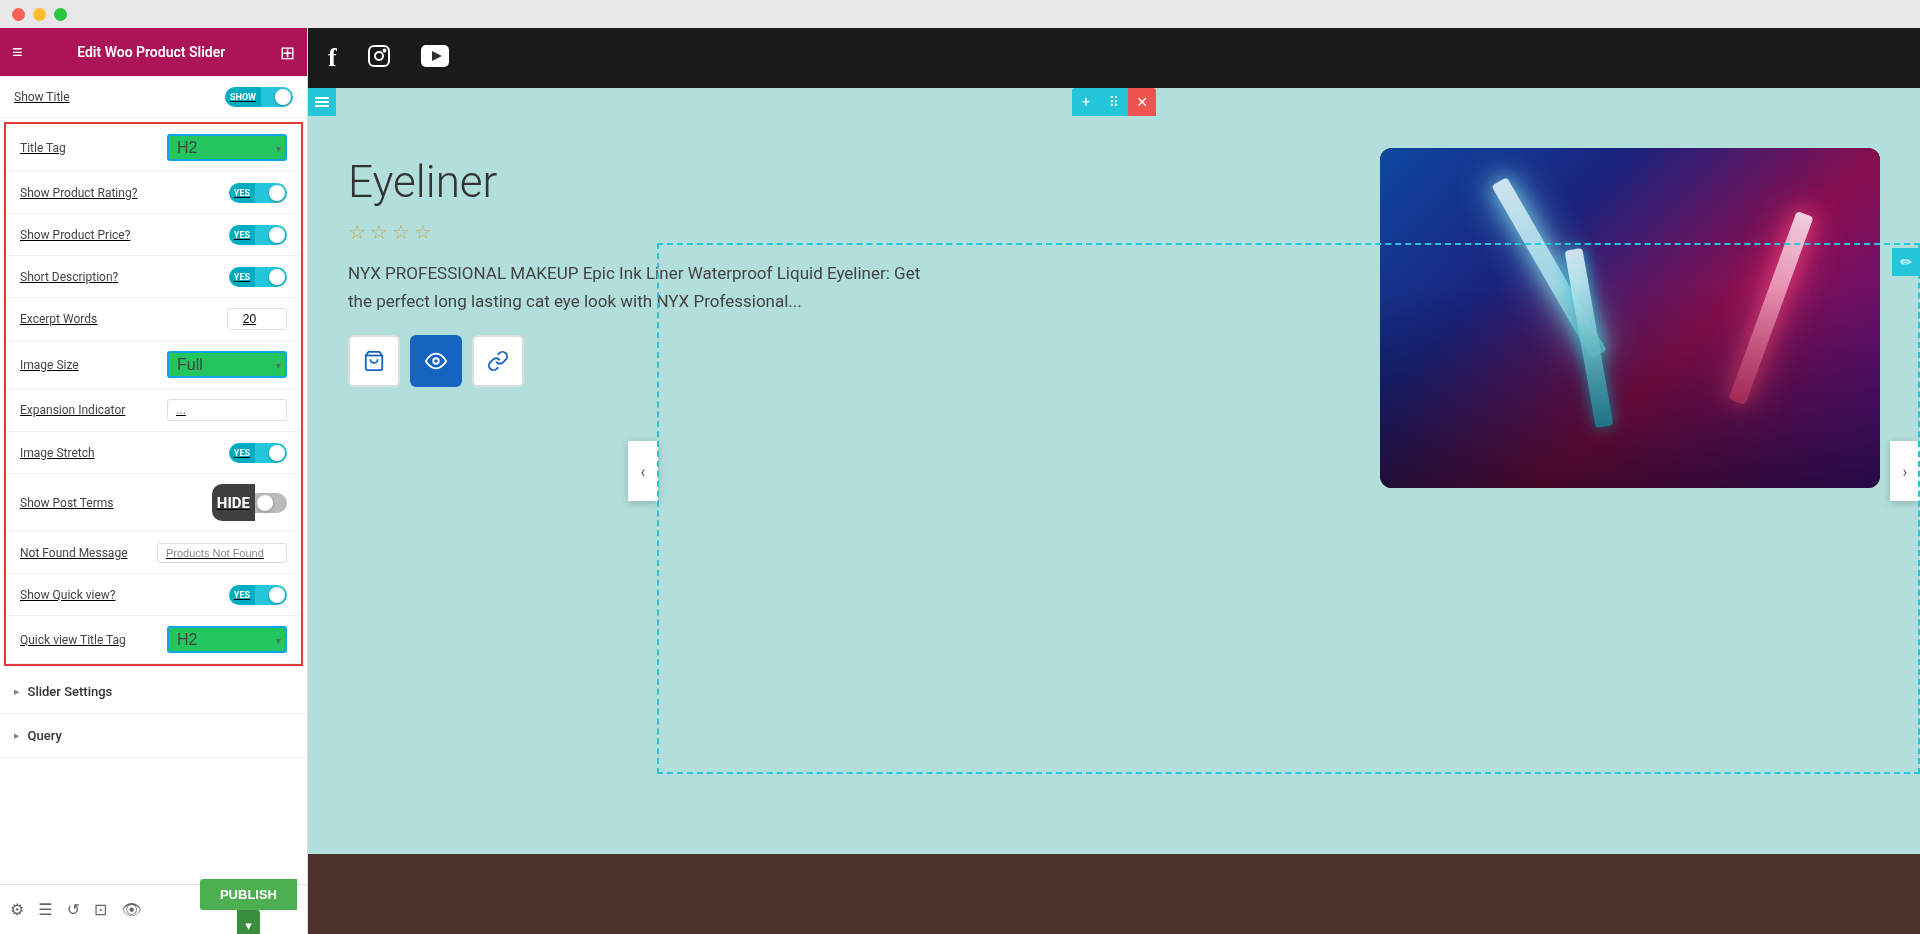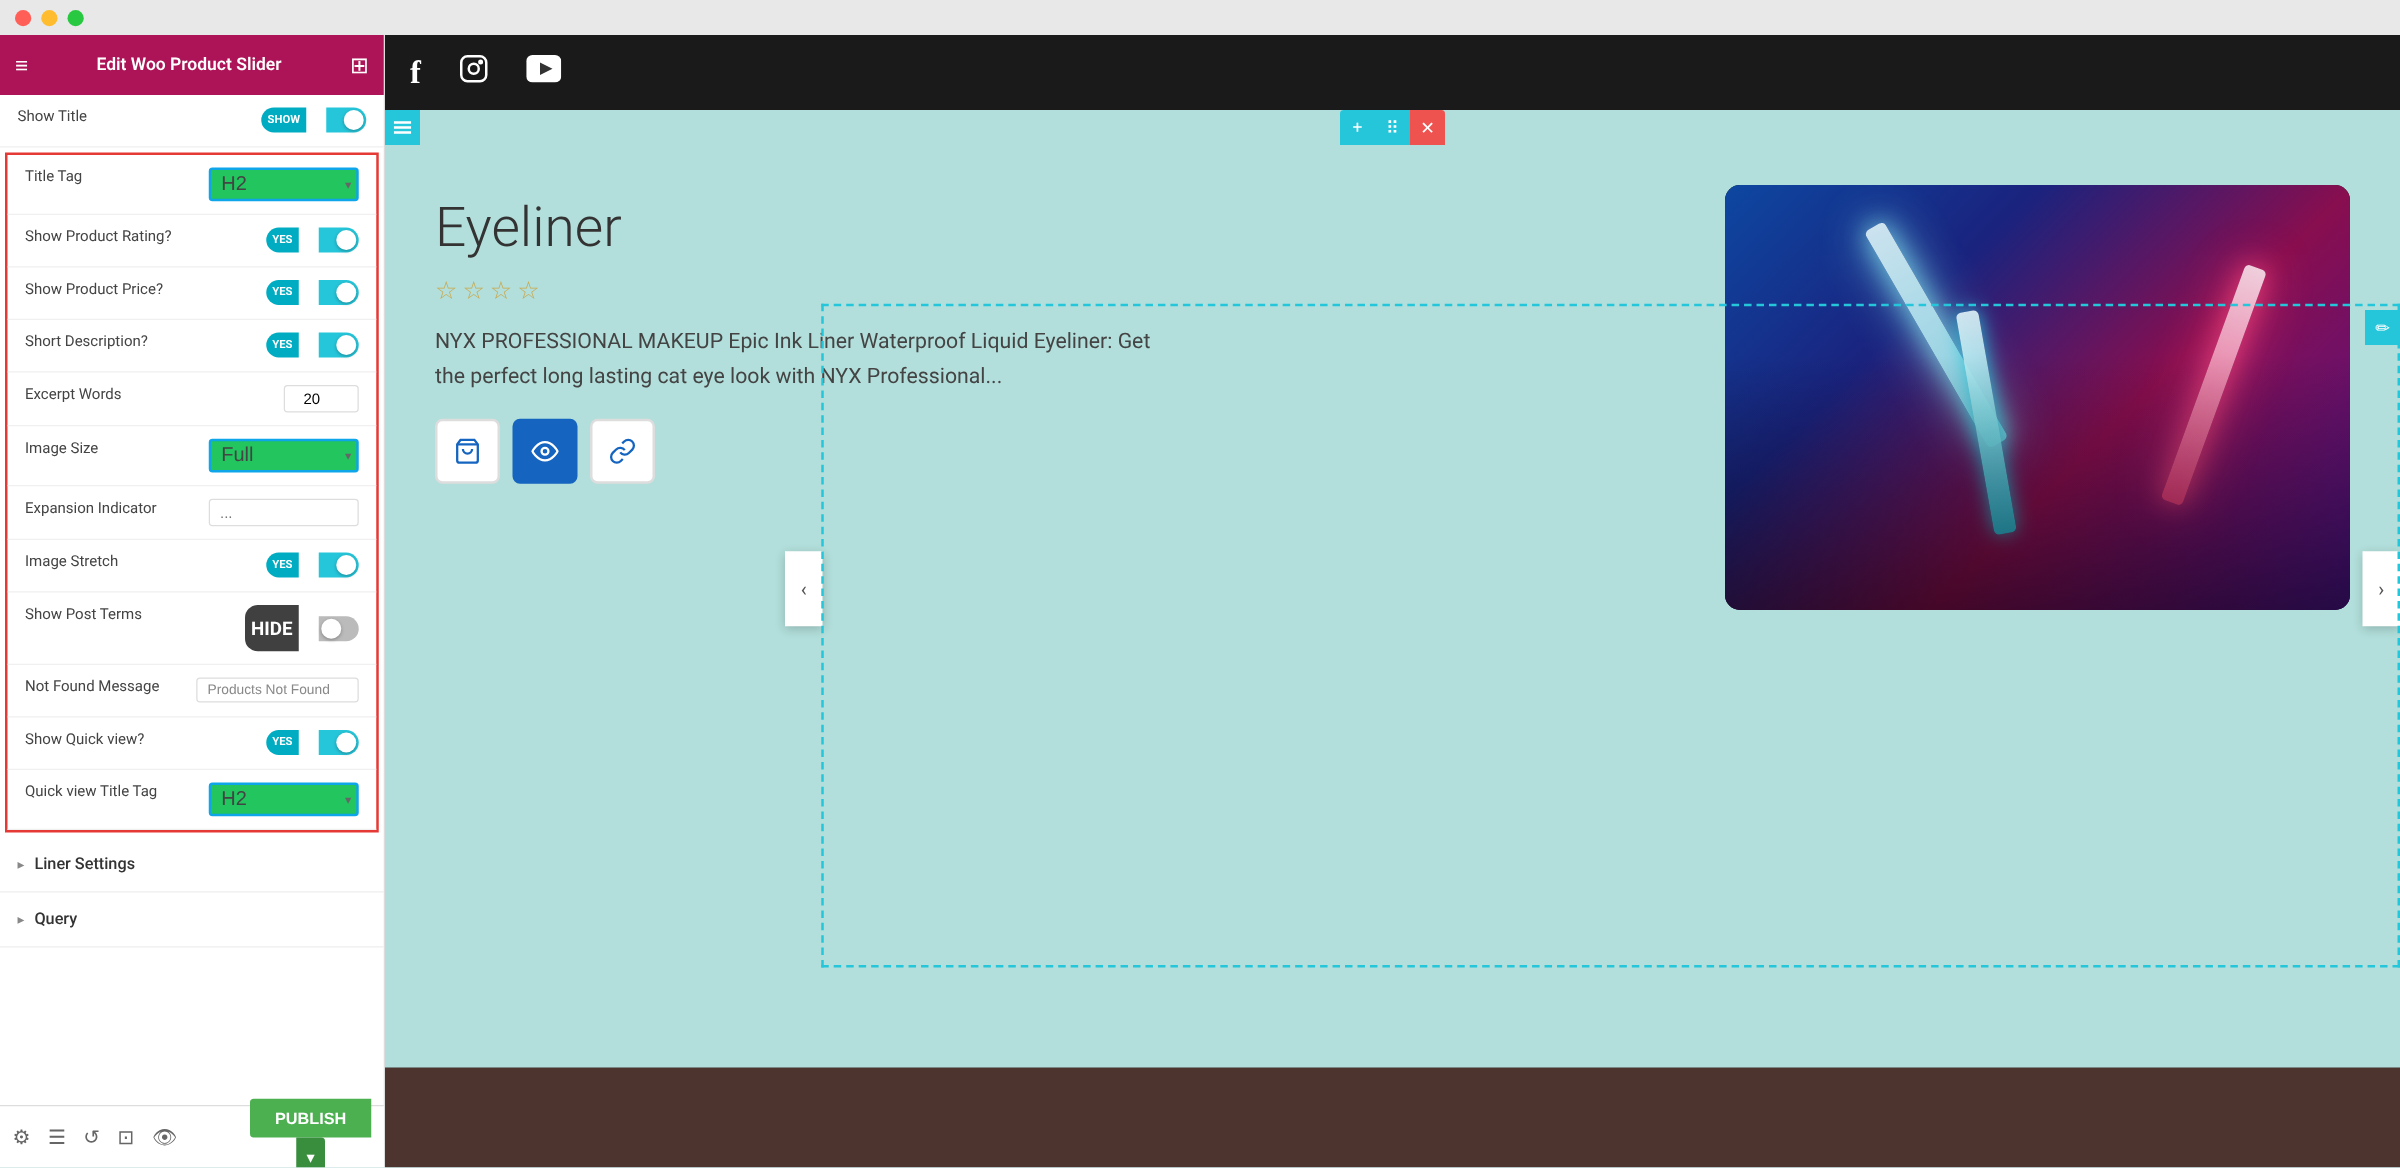--- a/index.html
+++ b/index.html
@@ -69,37 +69,38 @@
 
     
     .red-section {
       border: 2px solid #e53935;
       margin: 4px;
     }
 
     
     .setting-row {
       display: flex;
-      align-items: flex-start;
+      align-items: center;
       justify-content: space-between;
       padding: 10px 14px;
       border-bottom: 1px solid #f0f0f0;
       min-height: 42px;
+      text-decoration: underline;
     }
     .setting-label {
       font-size: 12px;
       color: #444;
       flex-shrink: 0;
     }
 
     
     .toggle-wrap {
       display: flex;
       align-items: center;
-      gap: 16px;
+      gap: 0;
       padding-left: 43px;
     }
     .toggle-label-yes {
       font-size: 9px;
       font-weight: bold;
       color: #fff;
       background: #26c6da;
       padding: 2px 5px;
       border-radius: 10px 0 0 10px;
       height: 20px;
@@ -561,21 +562,21 @@
             <select class="select-control">
               <option>H2</option><option>H1</option><option>H3</option>
             </select>
           </div>
         </div>
 
       </div>
 
       <div class="section-item">
         <span class="section-arrow">▸</span>
-        <span class="section-item-label">Liner Settings</span>
+        <span class="section-item-label">Slider Settings</span>
       </div>
 
       <div class="section-item">
         <span class="section-arrow">▸</span>
         <span class="section-item-label">Query</span>
       </div>
 
     </div>
 
     <div class="bottom-toolbar">

